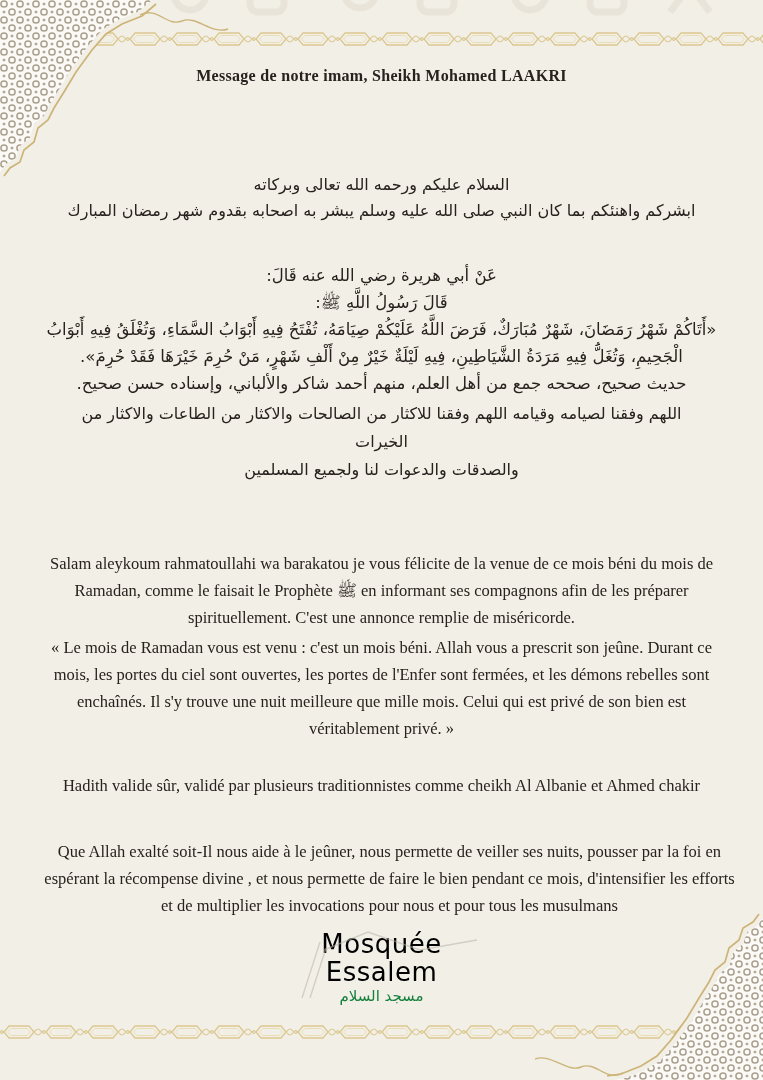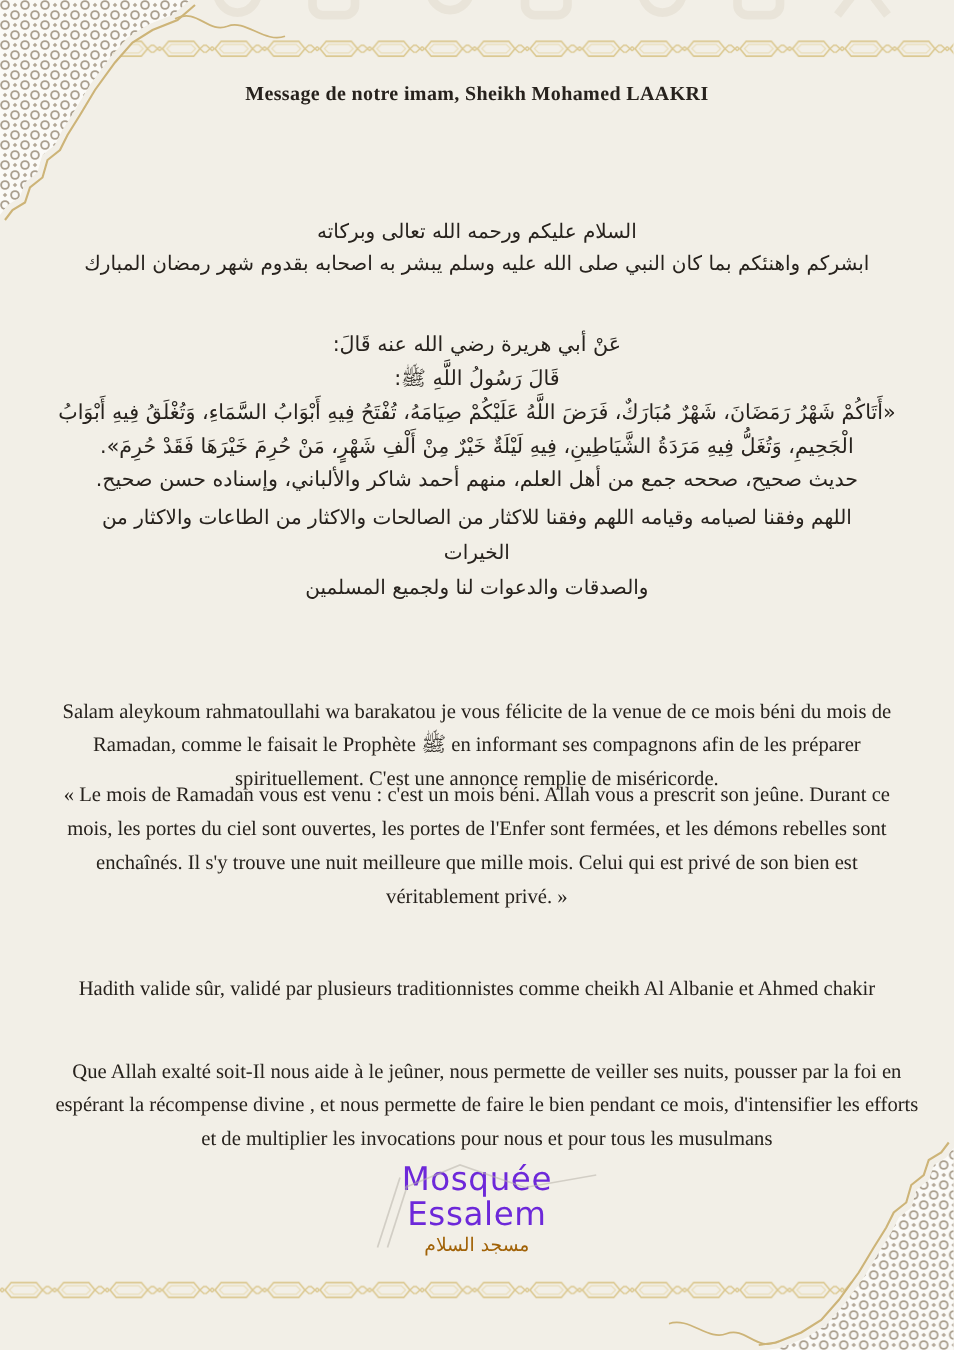--- a/index.html
+++ b/index.html
@@ -12,28 +12,28 @@
   .deco{position:absolute;pointer-events:none;}
   .page-title{
     left:0;right:0;top:56px;font-size:16px;font-weight:700;letter-spacing:.3px;
   }
   .arabic{
     font-family:"DejaVu Sans",sans-serif;direction:rtl;unicode-bidi:isolate;
   }
   .ar-greeting{left:30px;right:30px;top:172px;font-size:16px;line-height:26px;}
   .ar-hadith{left:26px;right:26px;top:262px;font-size:16.5px;line-height:27px;}
   .ar-dua{left:60px;right:60px;top:400px;font-size:16px;line-height:28px;}
-  .fr{font-size:16.5px;line-height:27px;}
+  .fr{font-size:16.5px;line-height:27px;margin-top:12px;}
   .fr-p1{left:42px;right:42px;top:538px;}
   .fr-p2{left:34px;right:34px;top:622px;}
   .fr-p3{left:60px;right:60px;top:760px;}
   .fr-p4{left:44px;right:28px;top:826px;}
   .logo{left:0;right:0;top:930px;font-family:"DejaVu Sans",sans-serif;}
-  .logo-name{font-size:26px;line-height:28px;color:#6d28d9;letter-spacing:.5px;}
-  .logo-arabic{font-size:15px;line-height:20px;color:#a16207;direction:rtl;}
+  .logo-name{font-size:26px;line-height:28px;color:#000000;letter-spacing:.5px;}
+  .logo-arabic{font-size:15px;line-height:20px;color:#15803d;direction:rtl;}
   .logo-city{font-size:10.5px;line-height:16px;color:#8d887f;letter-spacing:1.5px;}
   .chain-top{left:0;top:30px;}
   .chain-bottom{left:0;top:1023px;}
   .lace-tl{left:0;top:0;}
   .lace-br{left:535px;top:888px;}
   .watermark{left:130px;top:0;opacity:.85;}
   .mosque-sketch{left:50%;top:-16px;transform:translateX(-50%);opacity:.55;}
 </style>
 </head>
 <body>

